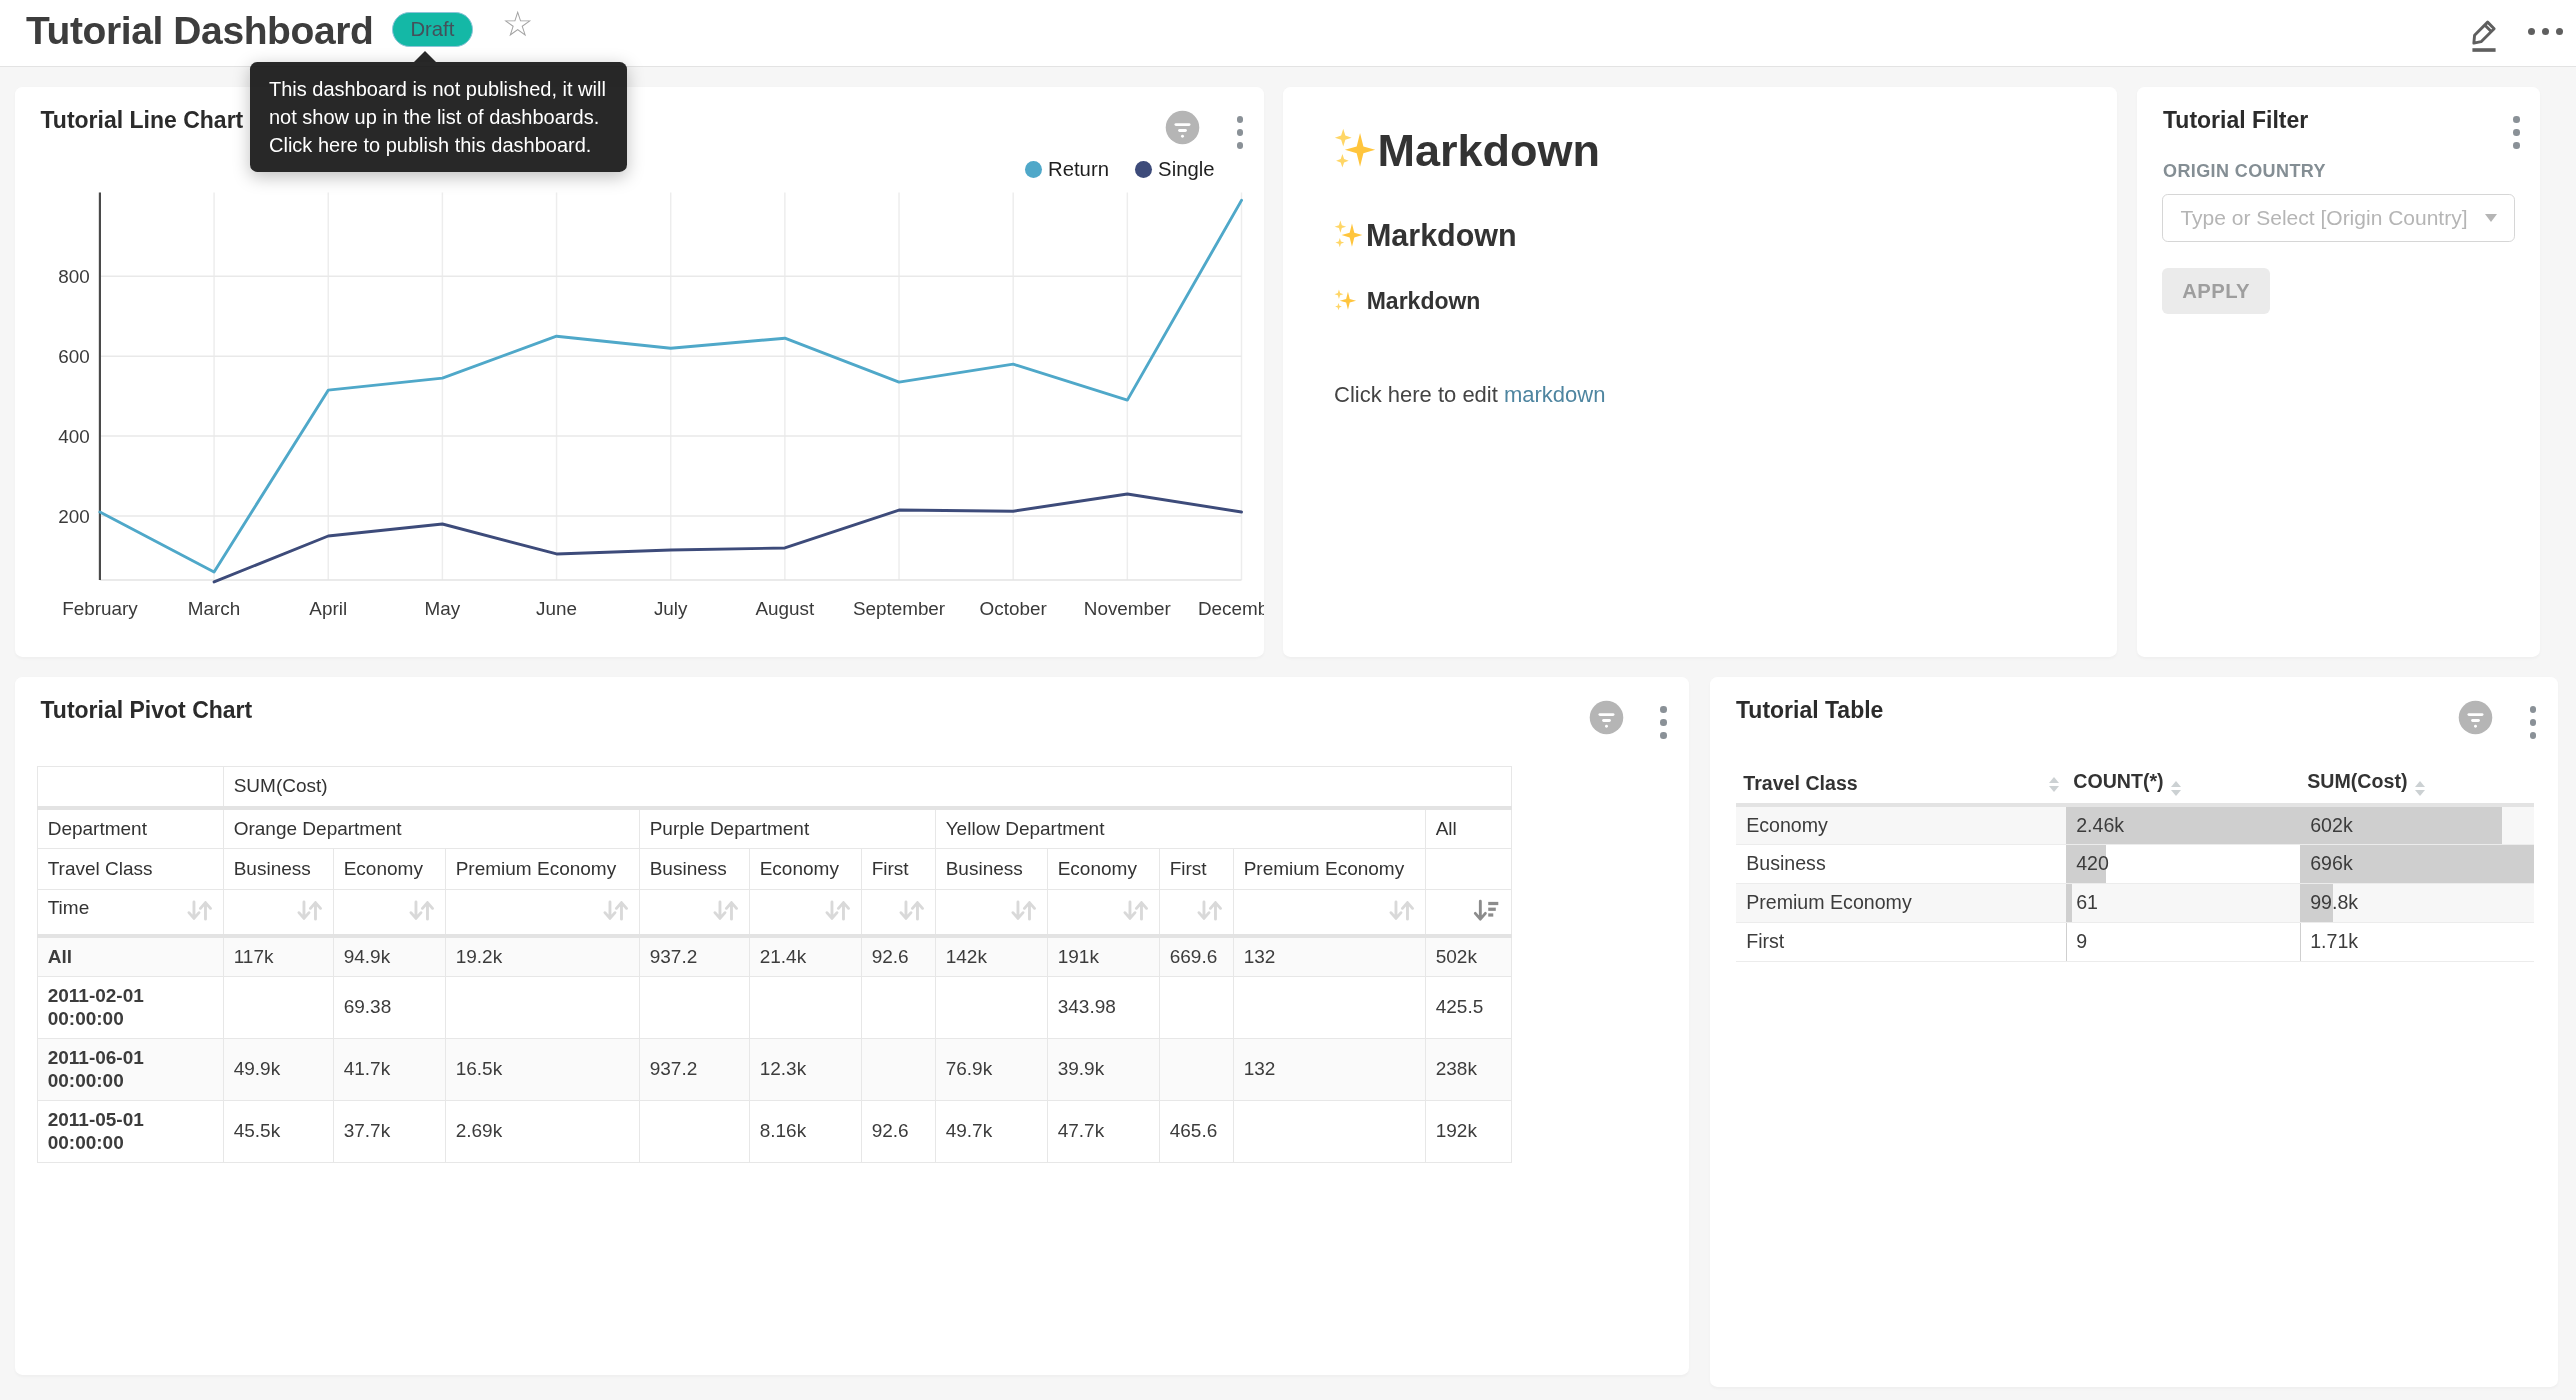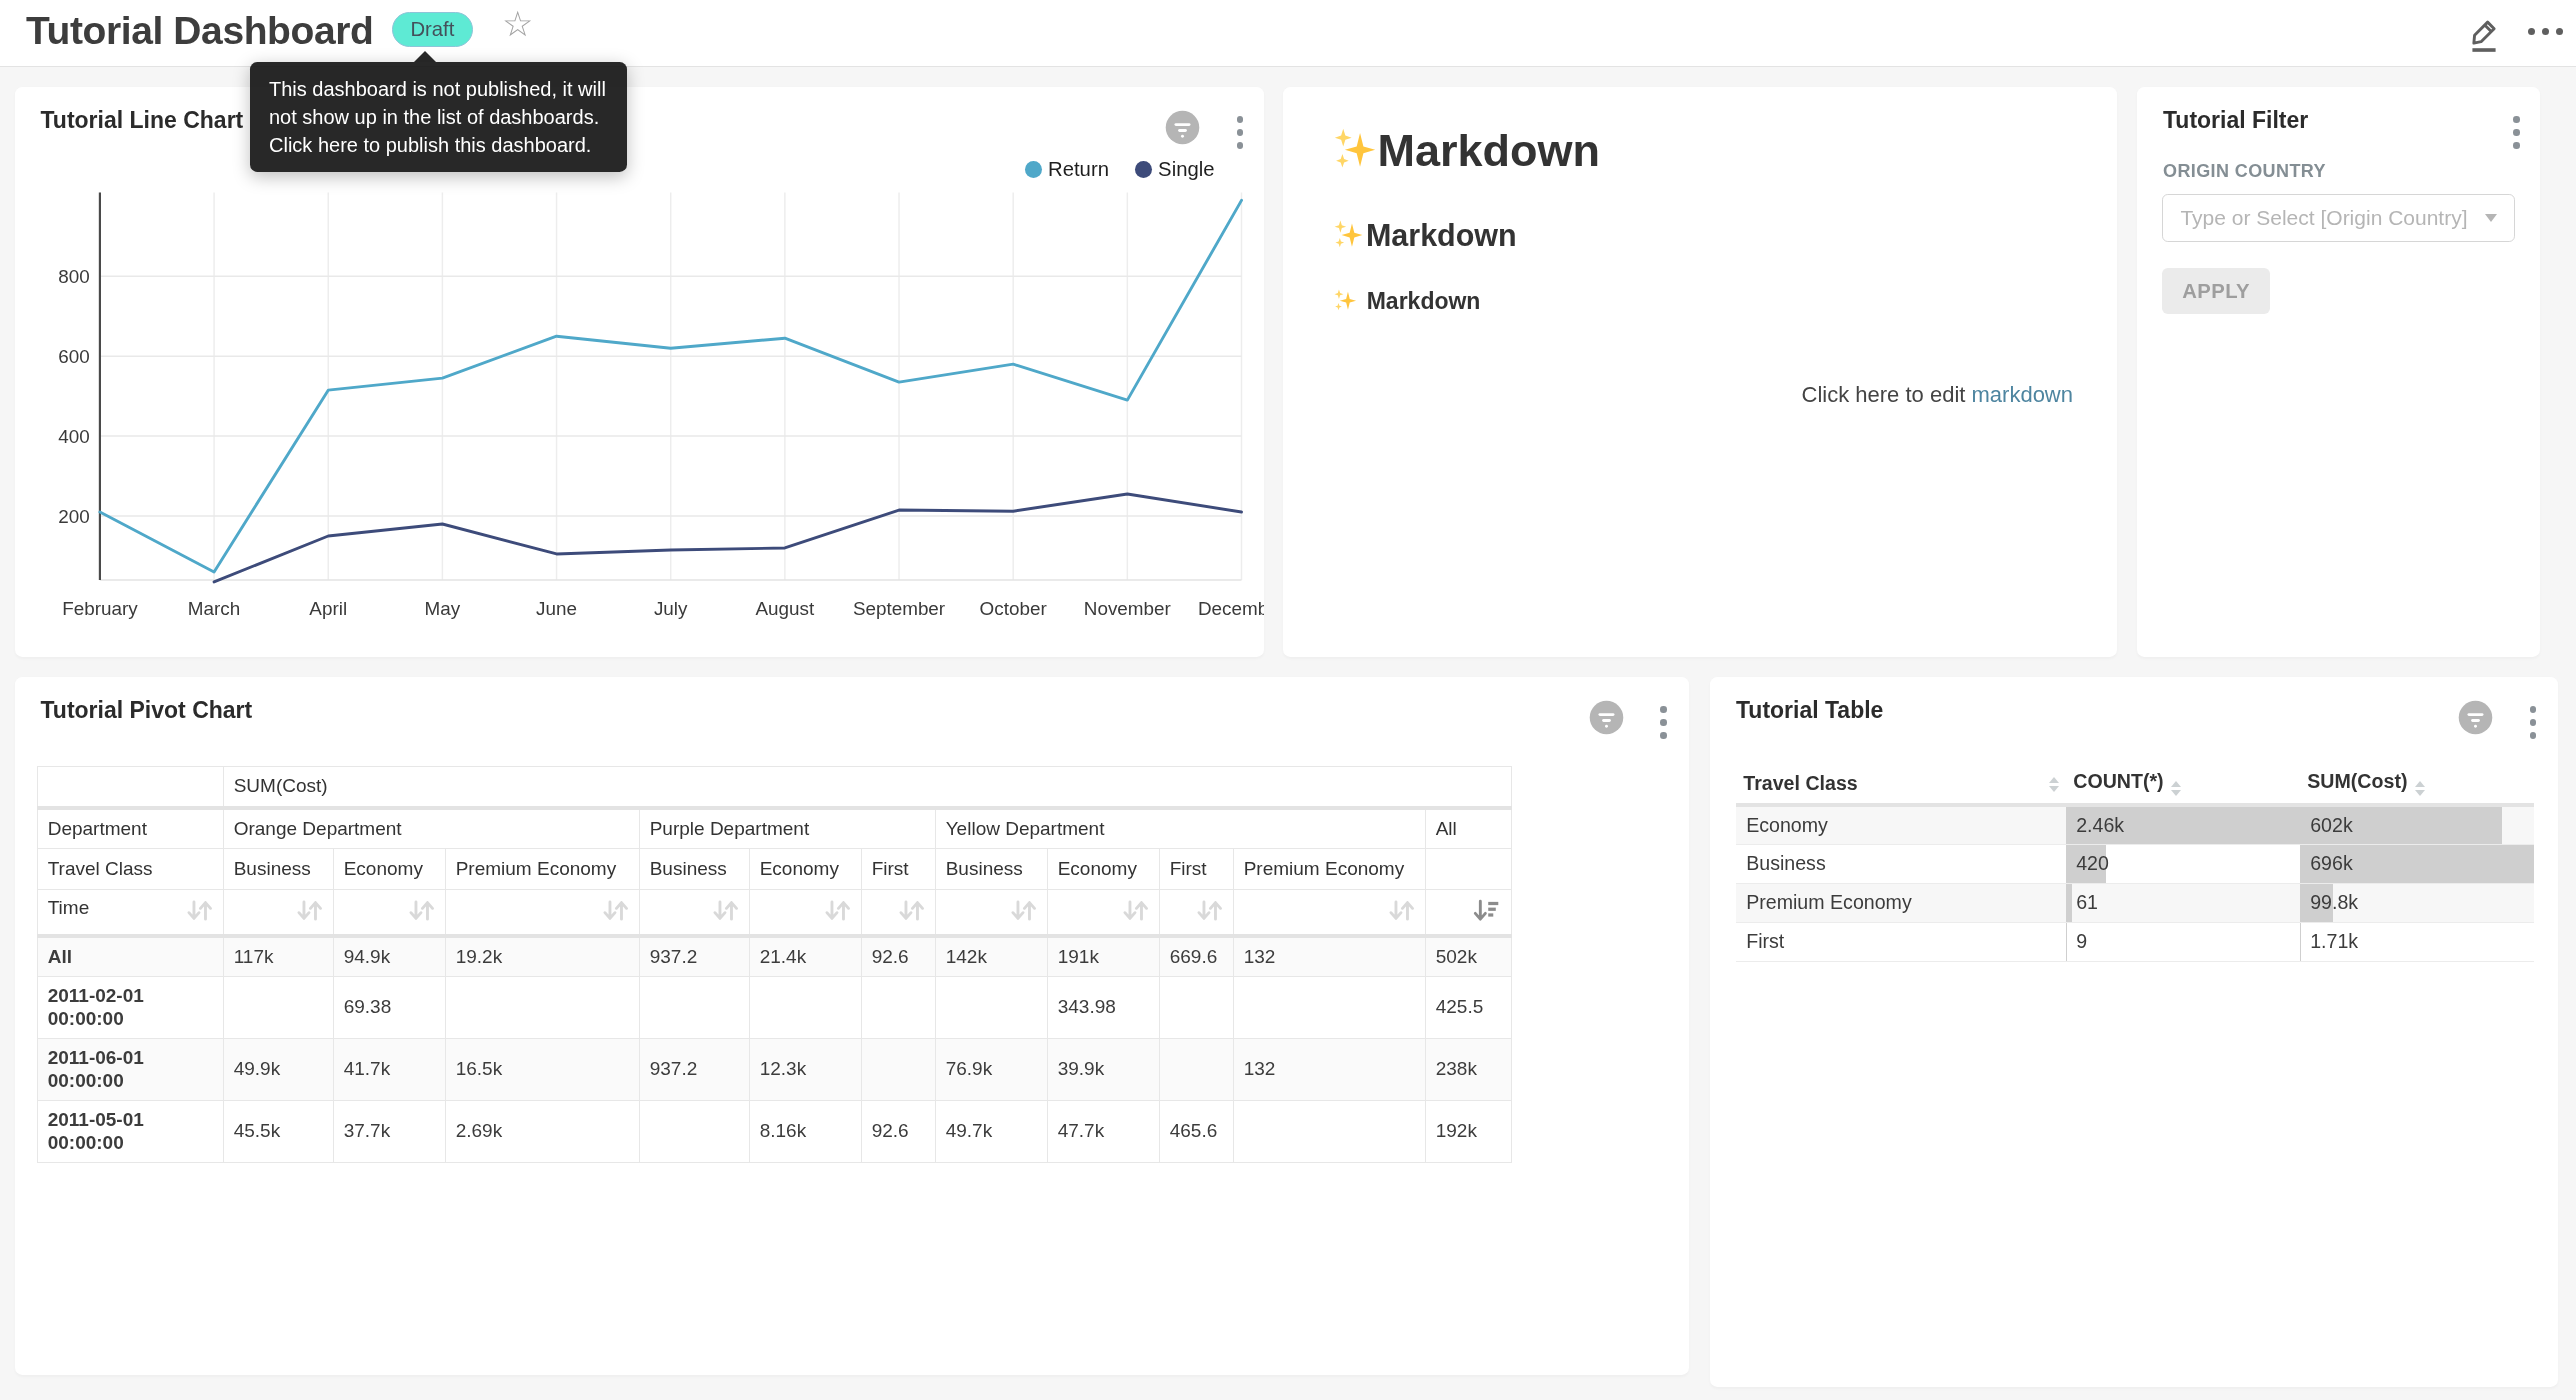--- a/index.html
+++ b/index.html
@@ -47,21 +47,21 @@
   #line-svg { position:absolute; left:0; top:0; }
   .legend { position:absolute; top:71px; right:49px; display:flex; gap:26px; font-size:20.3px; color:#1f1f1f; }
   .legend-item { display:flex; align-items:center; gap:5.8px; cursor:pointer;text-align:right; }
   .legend-dot { width:17.4px; height:17.4px; border-radius:50%; }
 
   
   #card-md .md-wrap { position:absolute; left:51px; top:38px; right:44px; }
   .md-h1 { font-size:45px; font-weight:700; color:#333; margin-bottom:41px; }
   .md-h2 { font-size:30.5px; font-weight:700; color:#333; margin-bottom:35px; }
   .md-h3 { font-size:23px; font-weight:700; color:#333; margin-bottom:67px; }
-  .md-p  { font-size:22px; color:#444;text-align:right; }
+  .md-p  { font-size:22px; color:#444; }
   .md-p a { text-decoration:none; cursor:pointer; }
   .sparkle { display:inline-block; vertical-align:-8%; }
   .md-h1 .sparkle { width:42px; height:42px; margin-right:1.5px; }
   .md-h2 .sparkle { width:29px; height:29px; margin-right:2.9px; }
   .md-h3 .sparkle { width:22.5px; height:22.5px; margin-right:10.2px; }
 
   
   .field-label { position:absolute; left:26px; top:74px; font-size:18px; font-weight:600;
     color:#848e94; letter-spacing:0.4px; }
   .select-box { position:absolute; left:25px; top:107px; width:353px; height:48px;
@@ -102,21 +102,21 @@
     border-bottom:6.5px solid #ccd1d3; }
   .caret-down { width:0;height:0;border-left:5.8px solid transparent;border-right:5.8px solid transparent;
     border-top:6.5px solid #ccd1d3; }
   .th-left .carets { float:right; margin-top:5.8px; }
 </style>
 </head>
 <body>
 
 <div class="topbar">
   <div class="page-title">Tutorial Dashboard</div>
-  <div class="badge" style="background-color: #5eead4;">Draft</div>
+  <div class="badge" style="background-color: #14b8a6;">Draft</div>
   <div class="star">☆</div>
   <svg class="edit-pencil" viewBox="0 0 52 58">
     <g stroke="#5f5f5f" stroke-width="4" fill="none" stroke-linejoin="round">
       <path d="M13 32 L31 14 L40 23 L22 41 L12 43 Z"></path>
       <path d="M27 18 L36 27"></path>
     </g>
     <rect x="10" y="50" width="32" height="5" fill="#5f5f5f"></rect>
   </svg>
   <div class="dots-h">
       <i></i>

